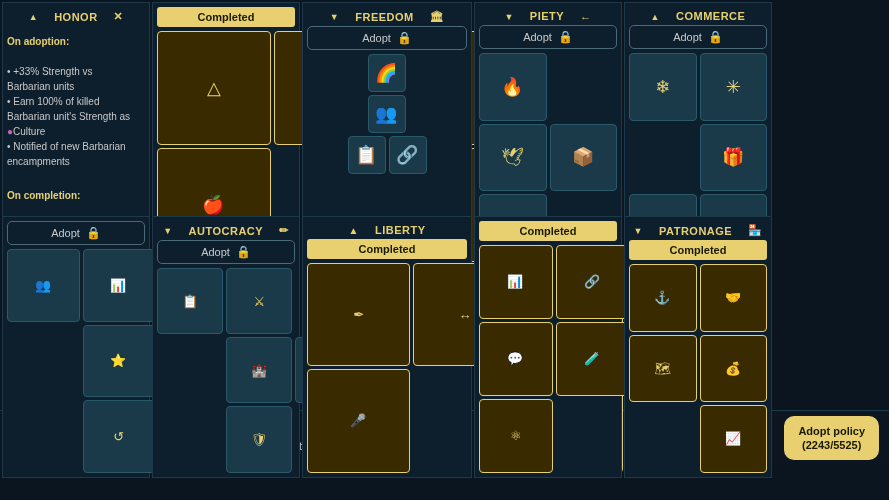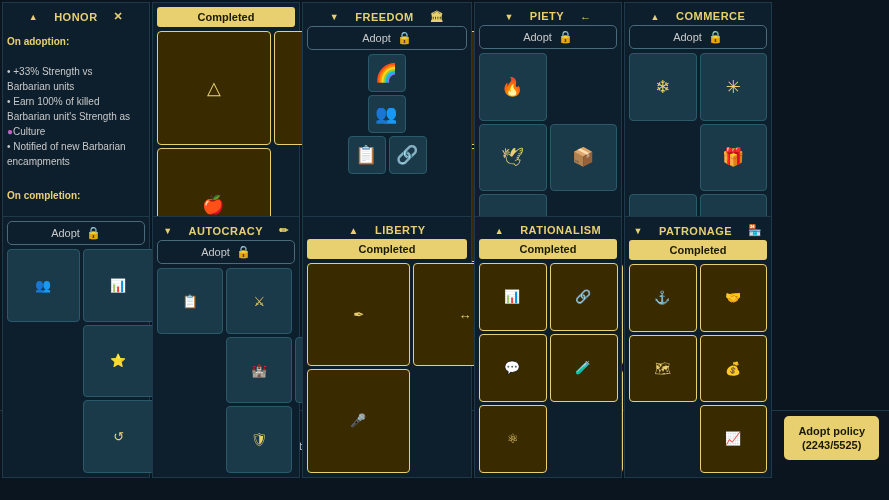--- a/index.html
+++ b/index.html
@@ -161,21 +161,21 @@
 
     .bottom-policy-desc {
       font-size: 11px;
       color: #c8c8c8;
     }
 
     .adopt-policy-btn {
       background: #e8d070;
       color: #1a1a00;
       border: none;
-      border-radius: 5px;
+      border-radius: 10px;
       padding: 8px 14px;
       font-size: 11px;
       font-weight: bold;
       cursor: pointer;
       text-align: center;
       line-height: 1.3;
     }
 
     
     .header-arrow-down::before { content: '▼'; font-size: 9px; }
@@ -347,24 +347,20 @@
         <div class="policy-icon-box gold" style="font-size:13px;">✒</div>
         <div class="policy-icon-box gold" style="font-size:13px;">↔</div>
         <div class="policy-icon-box gold" style="font-size:13px;">🔗</div>
         <div class="policy-icon-box gold" style="font-size:13px;">🎤</div>
         <div class="policy-icon-box empty"></div>
         <div class="policy-icon-box gold" style="font-size:13px;">📦</div>
       </div>
     </div>
 
     <div class="policy-col">
-      <div class="col-header">
-        <span class="arrow header-arrow-up"></span>
-        <span>RATIONALISM</span>
-      </div>
       <button class="completed-btn">Completed</button>
       <div style="display:grid; grid-template-columns: repeat(2,1fr); gap:3px; margin-top:4px; flex:1;">
         <div class="policy-icon-box gold" style="font-size:13px;">📊</div>
         <div class="policy-icon-box gold" style="font-size:13px;">🔗</div>
         <div class="policy-icon-box gold" style="font-size:13px;">💬</div>
         <div class="policy-icon-box gold" style="font-size:13px;">🧪</div>
         <div class="policy-icon-box gold" style="font-size:13px;">⚛</div>
         <div class="policy-icon-box empty"></div>
       </div>
     </div>

